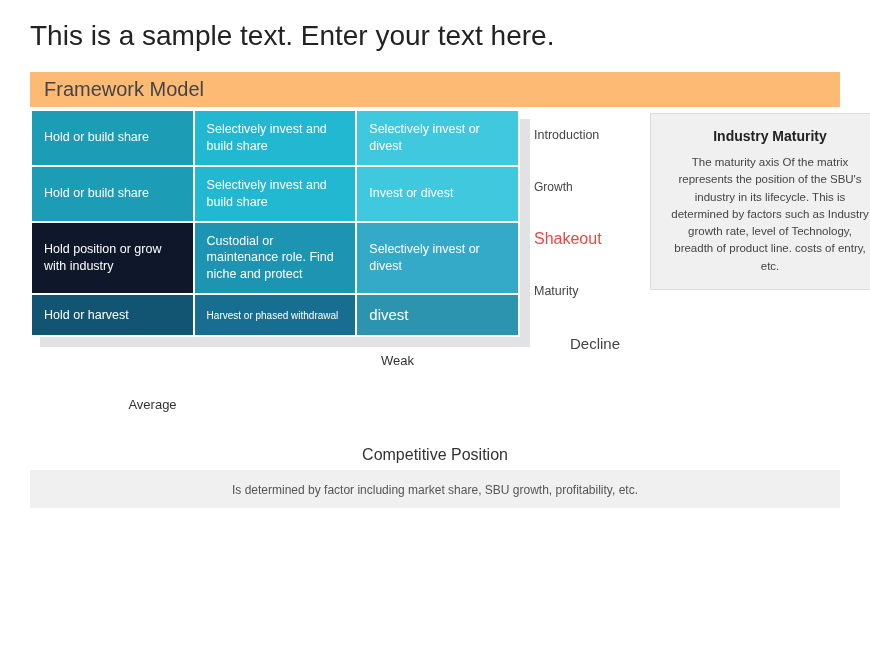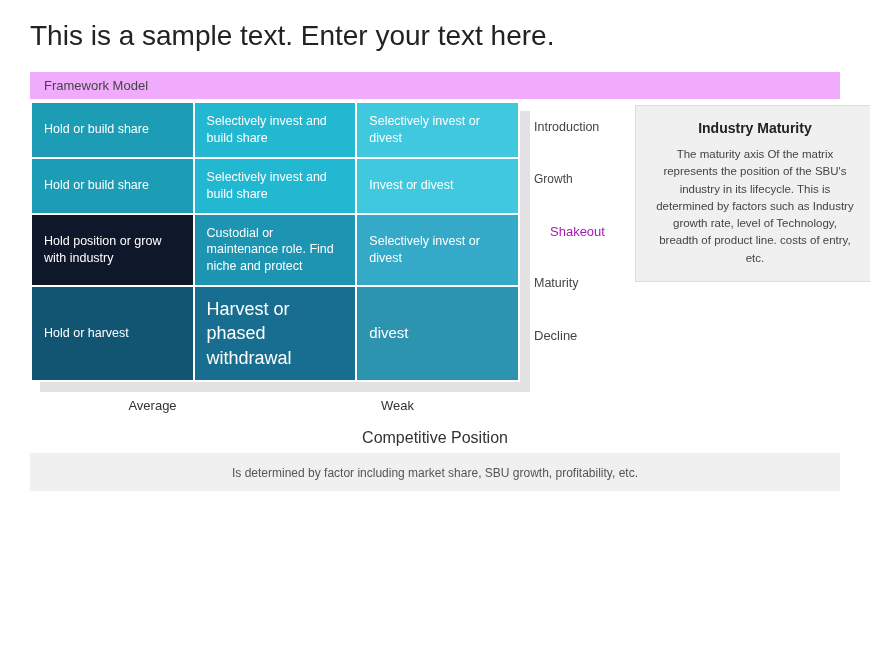--- a/index.html
+++ b/index.html
@@ -10,23 +10,23 @@
       min-height: 653px;
       padding: 20px 30px;
     }
     .main-title {
       font-size: 28px;
       font-weight: 400;
       color: #222;
       margin-bottom: 20px;
     }
     .framework-label {
-      font-size: 13px;
+      font-size: 20px;
       color: #444;
-      background: #f0abfc;
+      background: #fdba74;
       padding: 6px 14px;
       margin-bottom: 0;
       display: block;
     }
     .matrix-table {
       border-collapse: collapse;
       width: 490px;
       margin-top: 0;
     }
     .matrix-table td {
@@ -103,46 +103,46 @@
               <td style="background: rgb(34, 184, 209); border: 2px solid rgb(255, 255, 255); padding: 10px 12px; font-size: 12.5px; font-weight: 500; color: rgb(255, 255, 255); line-height: 1.35; vertical-align: middle; width: 163px; min-height: 50px;">Selectively invest and build share</td>
               <td style="background: rgb(64, 200, 223); border: 2px solid rgb(255, 255, 255); padding: 10px 12px; font-size: 12.5px; font-weight: 500; color: rgb(255, 255, 255); line-height: 1.35; vertical-align: middle; width: 163px; min-height: 50px;">Invest or divest</td>
             </tr>
             <tr>
               <td style="background: #0f172a; border: 2px solid rgb(255, 255, 255); padding: 10px 12px; font-size: 12.5px; font-weight: 500; color: rgb(255, 255, 255); line-height: 1.35; vertical-align: middle; width: 163px; min-height: 50px;">Hold position or grow with industry</td>
               <td style="background: rgb(28, 148, 178); border: 2px solid rgb(255, 255, 255); padding: 10px 12px; font-size: 12.5px; font-weight: 500; color: rgb(255, 255, 255); line-height: 1.35; vertical-align: middle; width: 163px; min-height: 50px;">Custodial or maintenance role. Find niche and protect</td>
               <td style="background: rgb(52, 170, 200); border: 2px solid rgb(255, 255, 255); padding: 10px 12px; font-size: 12.5px; font-weight: 500; color: rgb(255, 255, 255); line-height: 1.35; vertical-align: middle; width: 163px; min-height: 50px;">Selectively invest or divest</td>
             </tr>
             <tr>
               <td style="background: rgb(17, 85, 114); border: 2px solid rgb(255, 255, 255); padding: 10px 12px; font-size: 12.5px; font-weight: 500; color: rgb(255, 255, 255); line-height: 1.35; vertical-align: middle; width: 163px; min-height: 50px;">Hold or harvest</td>
-              <td style="background: rgb(24, 110, 144); border: 2px solid rgb(255, 255, 255); padding: 10px 12px; font-size: 18px; font-weight: 500; color: rgb(255, 255, 255); line-height: 1.35; vertical-align: middle; width: 163px; min-height: 50px;">Harvest or phased withdrawal</td>
+              <td style="background: rgb(24, 110, 144); border: 2px solid rgb(255, 255, 255); padding: 10px 12px; font-size: 10px; font-weight: 500; color: rgb(255, 255, 255); line-height: 1.35; vertical-align: middle; width: 163px; min-height: 50px;">Harvest or phased withdrawal</td>
               <td style="background: rgb(45, 148, 176); border: 2px solid rgb(255, 255, 255); padding: 10px 12px; font-size: 15px; font-weight: 500; color: rgb(255, 255, 255); line-height: 1.35; vertical-align: middle; width: 163px; min-height: 50px;">divest</td>
             </tr>
           </tbody>
       </table>
     </div>
 
     <div class="bottom-labels" id="col-labels-row">
-        <div style="flex: 1 1 0%; text-align: center; font-size: 13px; color: rgb(51, 51, 51); padding-top: 8px;">Average</div>
+        <div style="flex: 1 1 0%; text-align: center; font-size: 13px; color: rgb(51, 51, 51); padding-top: 8px; margin-top: 44px;">Average</div>
         <div style="flex: 1 1 0%; text-align: center; font-size: 13px; color: rgb(51, 51, 51); padding-top: 8px;">Weak</div>
       </div>
   </div>
 
   <div style="display:flex; flex-direction:row; align-items:flex-start;">
     <div id="stage-labels-col" style="display:flex; flex-direction:column; padding-left:10px; padding-top:0;">
     <div style="font-size: 12.5px; color: rgb(68, 68, 68); display: flex; align-items: center; min-height: 52px; padding-left: 4px;">Introduction</div>
         <div style="font-size: 12px; color: rgb(68, 68, 68); display: flex; align-items: center; min-height: 52px; padding-left: 4px;">Growth</div>
-        <div style="font-size: 13px; color: #a21caf; display: flex; align-items: center; min-height: 52px; padding-left: 20px;">Shakeout</div>
+        <div style="font-size: 16px; color: #ef4444; display: flex; align-items: center; min-height: 52px; padding-left: 4px;">Shakeout</div>
         <div style="font-size: 12.5px; color: rgb(68, 68, 68); display: flex; align-items: center; min-height: 52px; padding-left: 4px;">Maturity</div>
-        <div style="font-size: 13px; color: rgb(68, 68, 68); display: flex; align-items: center; min-height: 52px; padding-left: 4px;">Decline</div>
+        <div style="font-size: 15px; color: rgb(68, 68, 68); display: flex; align-items: center; min-height: 52px; padding-left: 4px; margin-left: 36px;">Decline</div>
       </div>
     <div class="info-box">
       <div class="info-box-title">Industry Maturity</div>
       <div class="info-box-text">The maturity axis Of the matrix represents the position of the SBU's industry in its lifecycle. This is determined by factors such as Industry growth rate, level of Technology, breadth of product line. costs of entry, etc.</div>
     </div>
   </div>
 </div>
 
-<div style="margin-top:16px; text-align:center;">
+<div style="margin-top:34px; text-align:center;">
   <div class="competitive-title">Competitive Position</div>
   <div style="background:#f0f0f0; padding:10px 30px; margin-top:4px;">
     <span class="competitive-text">Is determined by factor including market share, SBU growth, profitability, etc.</span>
   </div>
 </div>
 
 </body></html>

